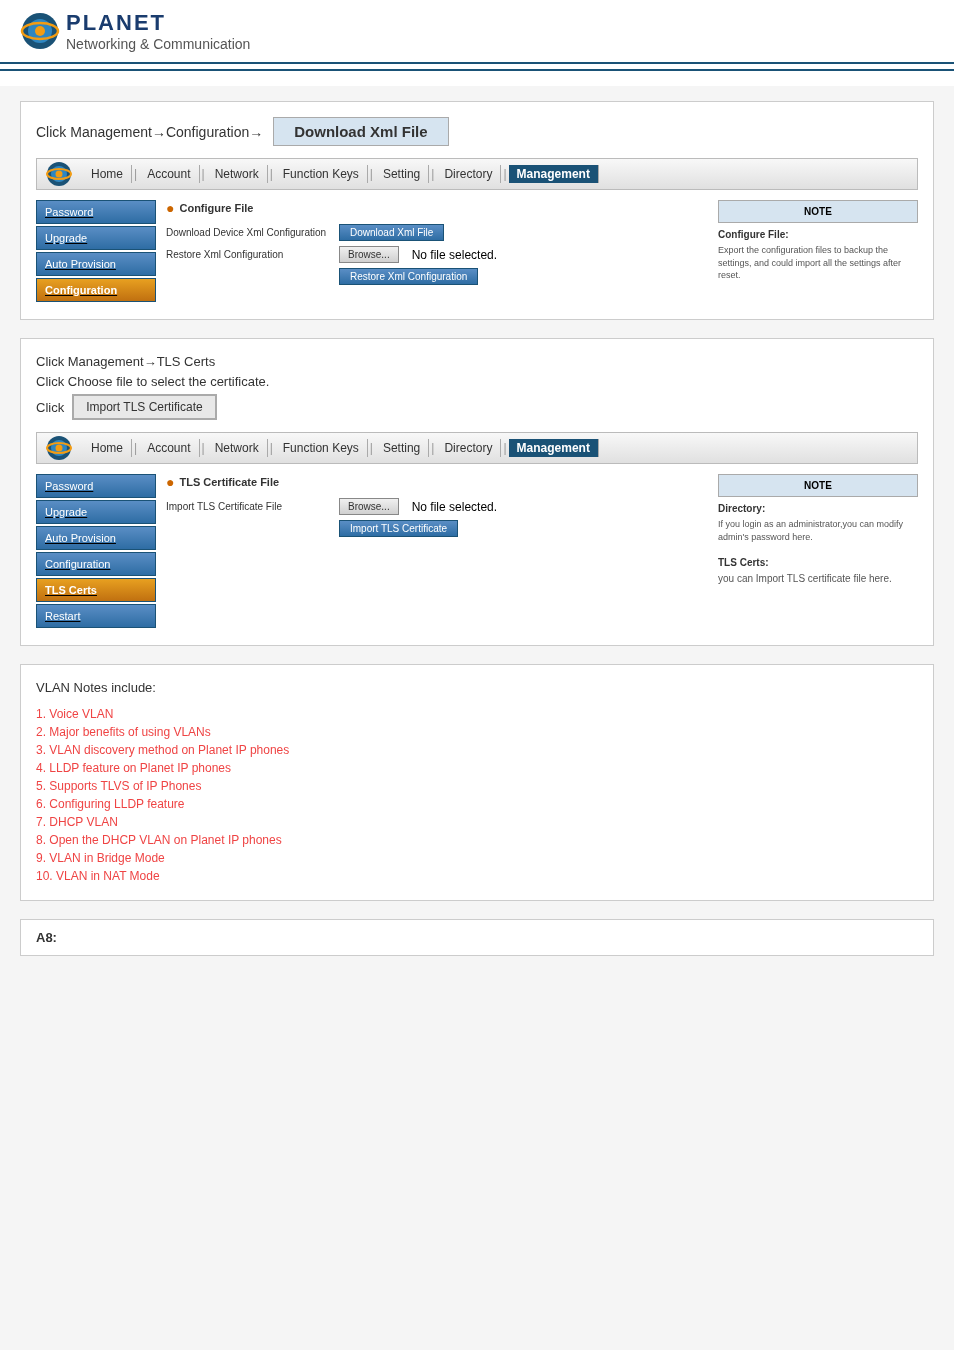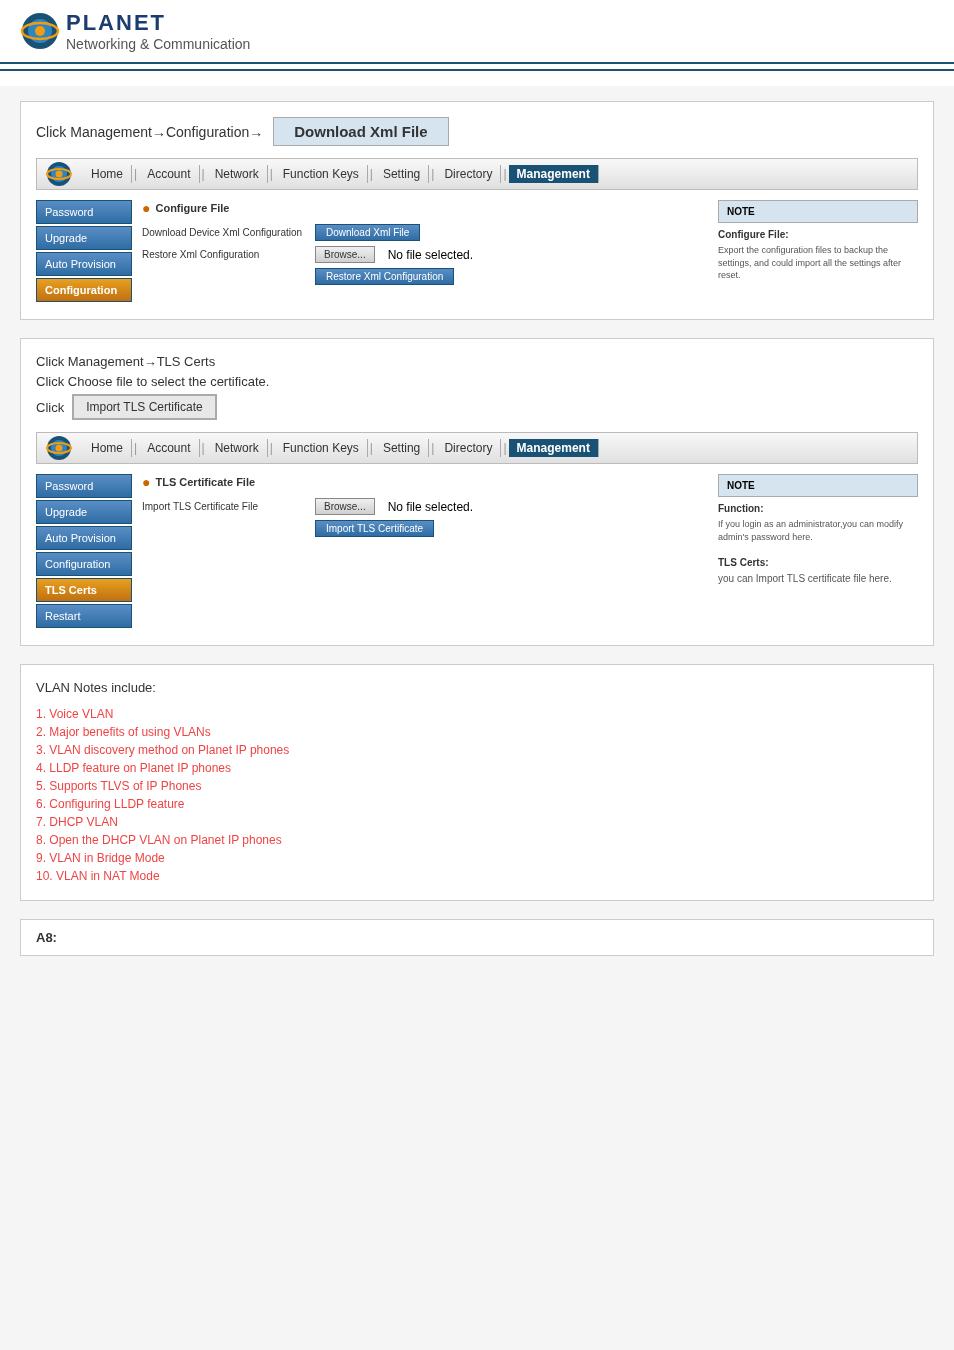--- a/index.html
+++ b/index.html
@@ -115,22 +115,23 @@
       color: #999;
       padding: 0 2px;
     }
 
     
     .content-layout {
       display: flex;
       gap: 10px;
     }
     .sidebar {
-      width: 96px;
+      width: 120px;
       flex-shrink: 0;
+      text-decoration: underline;
     }
     .sidebar-item {
       background: linear-gradient(to bottom, #5a8ec5, #2e6da4);
       color: #fff;
       padding: 5px 8px;
       margin-bottom: 2px;
       font-size: 11px;
       cursor: pointer;
       border: 1px solid #1a5276;
     }
@@ -198,20 +199,21 @@
       display: flex;
       align-items: center;
       gap: 13px;
     }
     .note-box {
       background: #d6e4f0;
       border: 1px solid #aaa;
       padding: 5px 8px;
       font-size: 10px;
       font-weight: bold;
+      text-align: center;
       margin-bottom: 6px;
     }
     .note-content {
       font-size: 10px;
       font-weight: bold;
       color: #333;
       margin-bottom: 4px;
     }
     .note-detail {
       font-size: 9px;
@@ -442,21 +444,21 @@
                 <span>No file selected.</span>
               </div>
             </div>
             <div class="form-row">
               <span class="form-label"></span>
               <button class="form-btn-blue">Import TLS Certificate</button>
             </div>
           </div>
           <div class="config-right">
             <div class="note-box">NOTE</div>
-            <div class="note-content">Function:</div>
+            <div class="note-content">Directory:</div>
             <div class="note-detail">If you login as an administrator,you can modify admin's password here.</div>
             <br>
             <div class="note-content">TLS Certs:</div>
             <div class="tls-note">you can Import TLS certificate file here.</div>
           </div>
         </div>
       </div>
     </div>
   </div>
 

